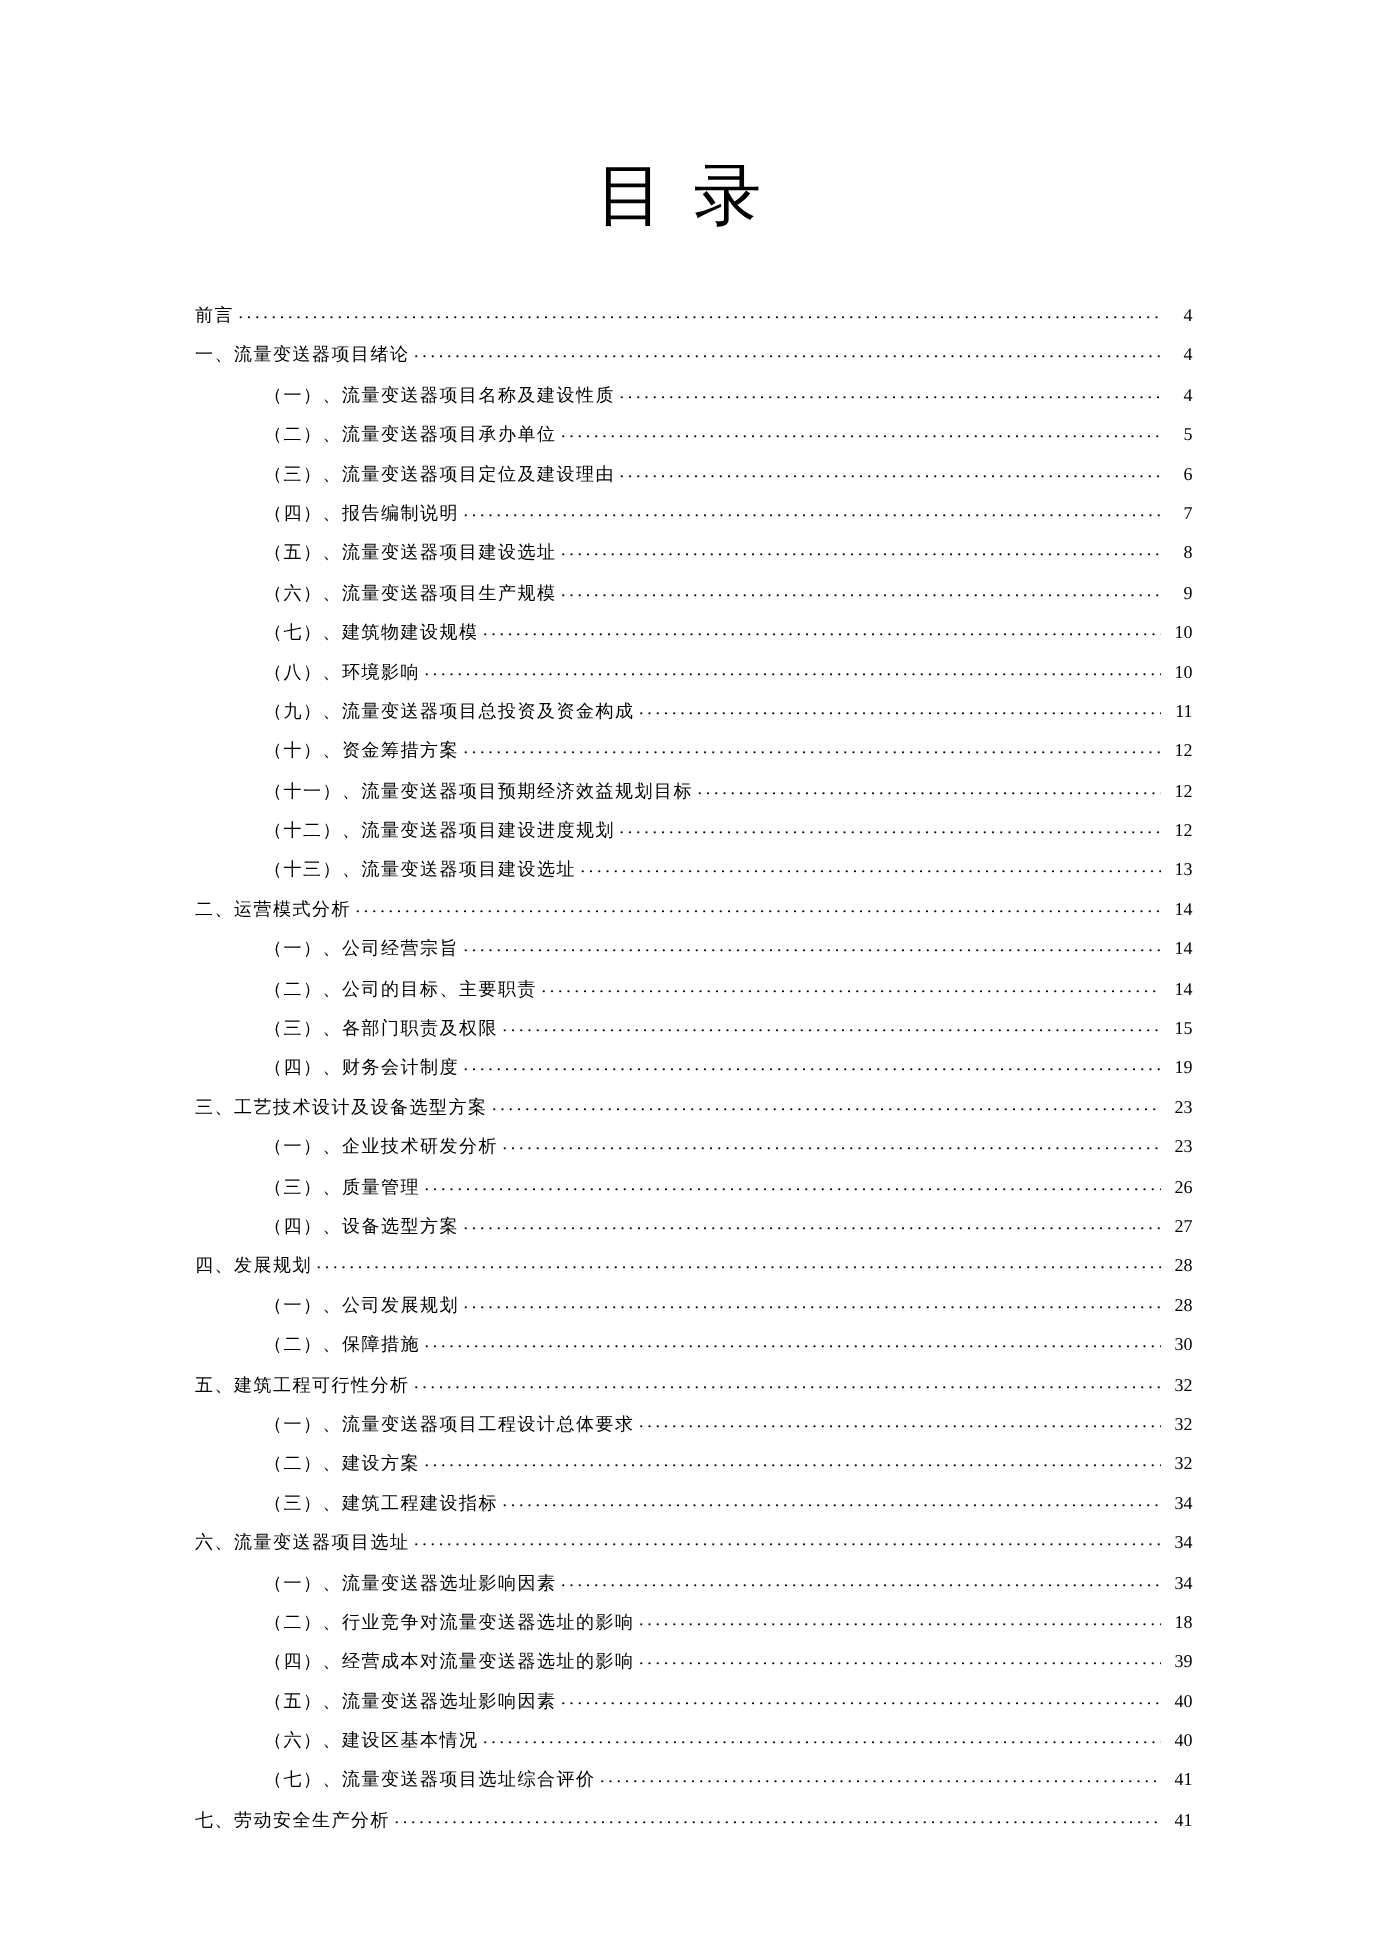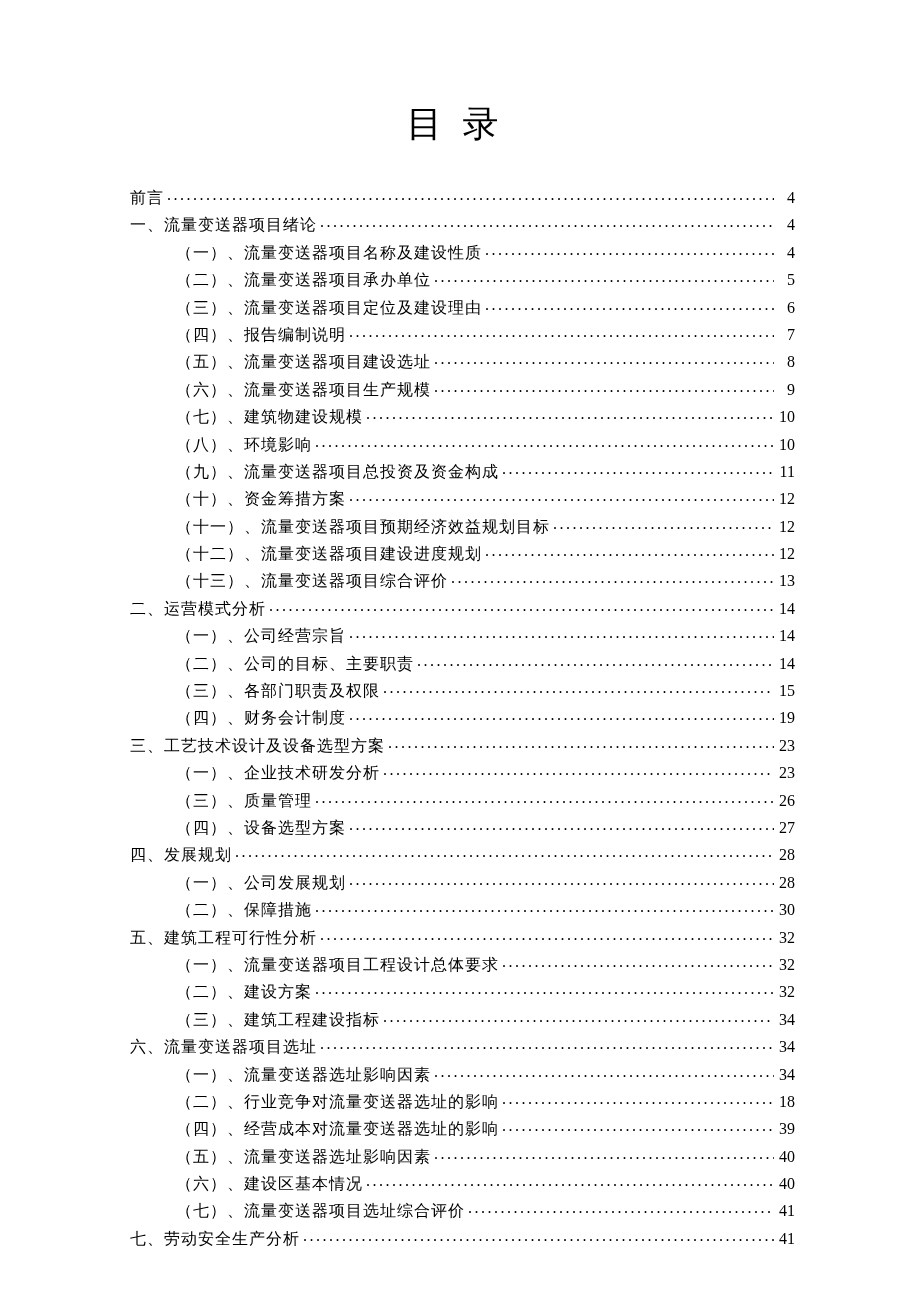--- a/index.html
+++ b/index.html
@@ -10,28 +10,28 @@
     body {
       background: #ffffff;
       font-family: "SimSun", "宋体", serif;
       width: 920px;
       height: 1301px;
       padding: 100px 125px 60px 130px;
       color: #000;
     }
     .title {
       text-align: center;
-      font-size: 36px;
+      font-size: 45px;
       font-weight: normal;
       letter-spacing: 20px;
       margin-bottom: 40px;
       font-family: "SimSun", "宋体", serif;
     }
     .toc {
-      font-size: 16px;
+      font-size: 12px;
       line-height: 1.0;
     }
     .toc-row {
       display: flex;
       align-items: baseline;
       margin-bottom: 10.4px;
       white-space: nowrap;
     }
     .toc-indent-0 {
       padding-left: 0;
@@ -135,21 +135,21 @@
       <span class="toc-label">（十一）、流量变送器项目预期经济效益规划目标</span>
       <span class="toc-dots"></span>
       <span class="toc-page">12</span>
     </div>
     <div class="toc-row toc-indent-1">
       <span class="toc-label">（十二）、流量变送器项目建设进度规划</span>
       <span class="toc-dots"></span>
       <span class="toc-page">12</span>
     </div>
     <div class="toc-row toc-indent-1">
-      <span class="toc-label">（十三）、流量变送器项目综合评价</span>
+      <span class="toc-label">（十三）、流量变送器项目建设选址</span>
       <span class="toc-dots"></span>
       <span class="toc-page">13</span>
     </div>
     <div class="toc-row toc-indent-0">
       <span class="toc-label">二、运营模式分析</span>
       <span class="toc-dots"></span>
       <span class="toc-page">14</span>
     </div>
     <div class="toc-row toc-indent-1">
       <span class="toc-label">（一）、公司经营宗旨</span>

